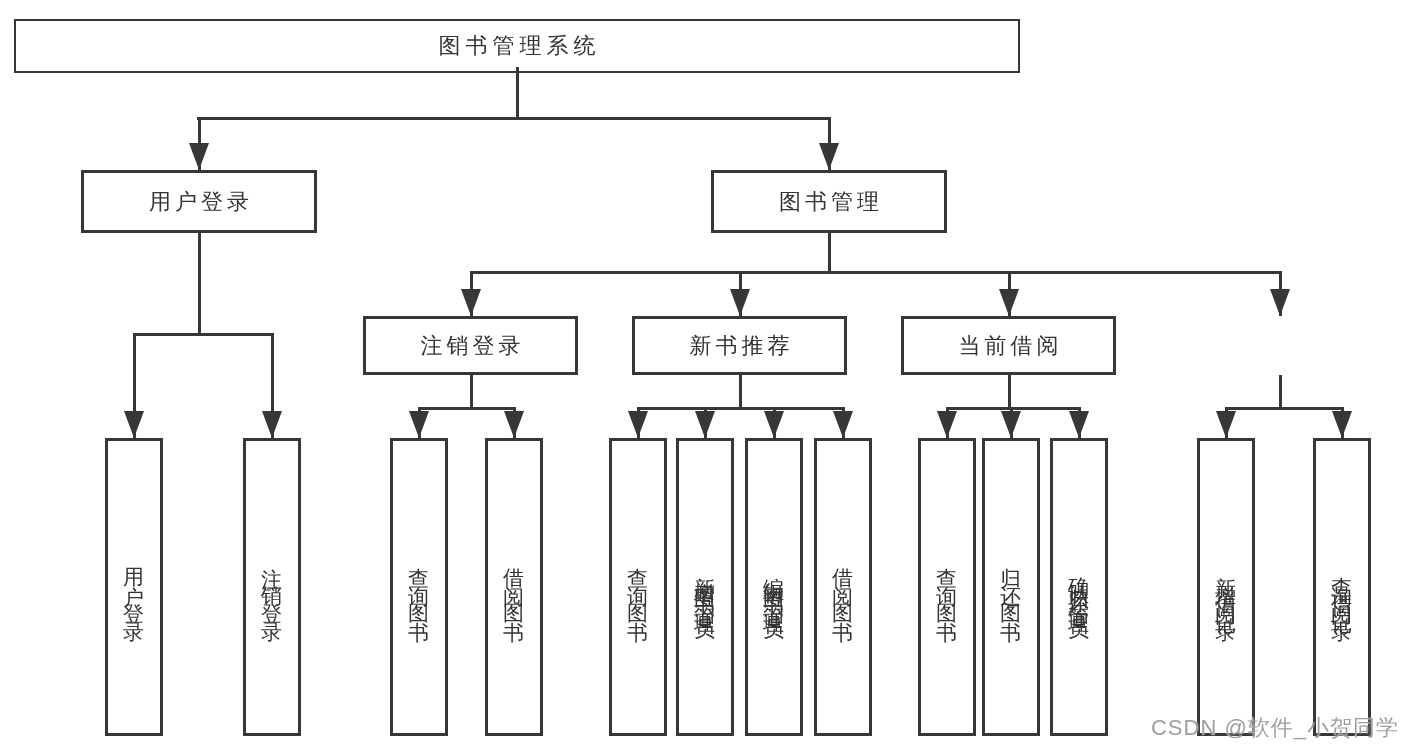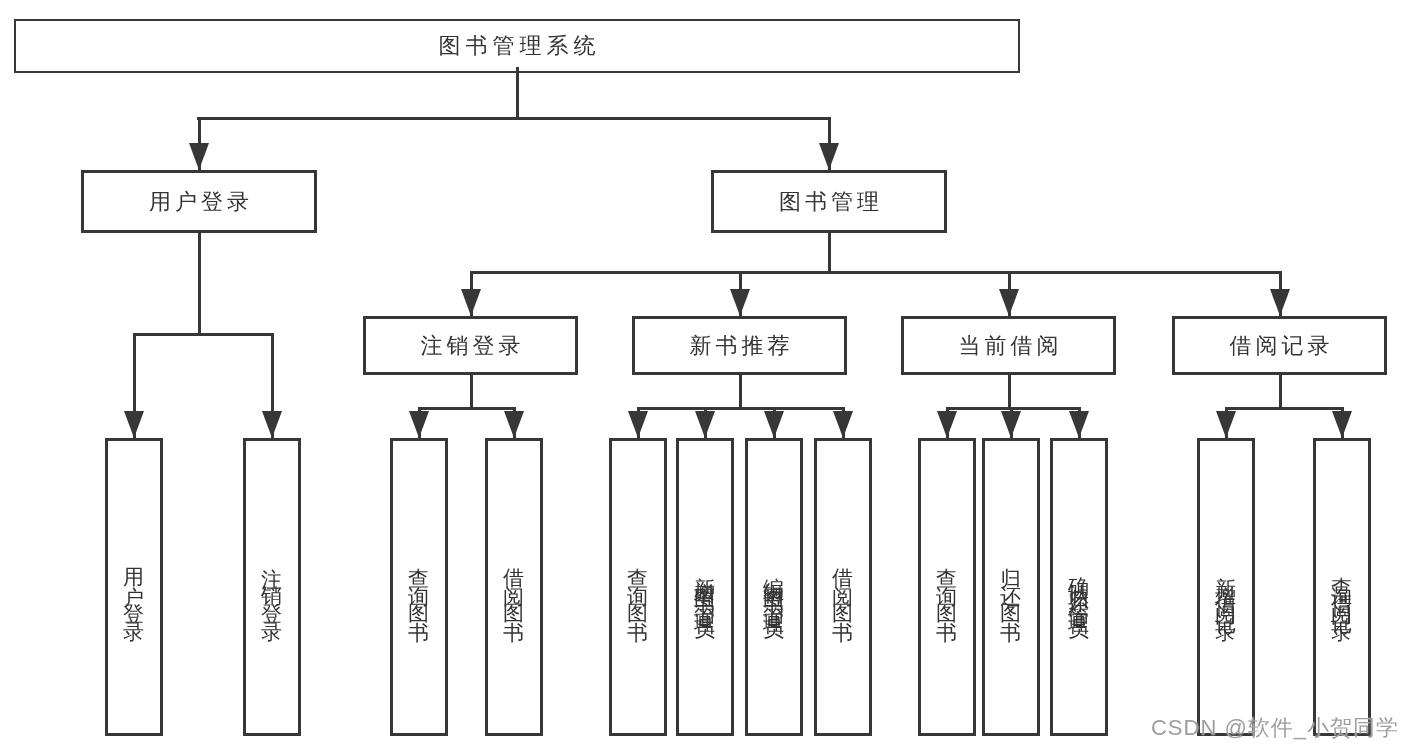--- a/index.html
+++ b/index.html
@@ -52,23 +52,20 @@
   </div>
 
   <div class="box" style="left:363px;top:316px;width:209px;height:53px;">
     <span class="hlabel">注销登录</span>
   </div>
   <div class="box" style="left:632px;top:316px;width:209px;height:53px;">
     <span class="hlabel">新书推荐</span>
   </div>
   <div class="box" style="left:901px;top:316px;width:209px;height:53px;">
     <span class="hlabel">当前借阅</span>
-  </div>
-  <div class="box" style="left:1172px;top:316px;width:209px;height:53px;">
-    <span class="hlabel">借阅记录</span>
   </div>
 
   <div class="box vbox" style="left:105px;top:438px;width:52px;height:292px;">
     <span style="letter-spacing: 18px;">用户登录</span>
   </div>
   <div class="box vbox" style="left:243px;top:438px;width:52px;height:292px;">
     <span style="letter-spacing: 18px;">注销登录</span>
   </div>
   <div class="box vbox" style="left:390px;top:438px;width:52px;height:292px;">
     <span style="letter-spacing: 18px;">查询图书</span>

